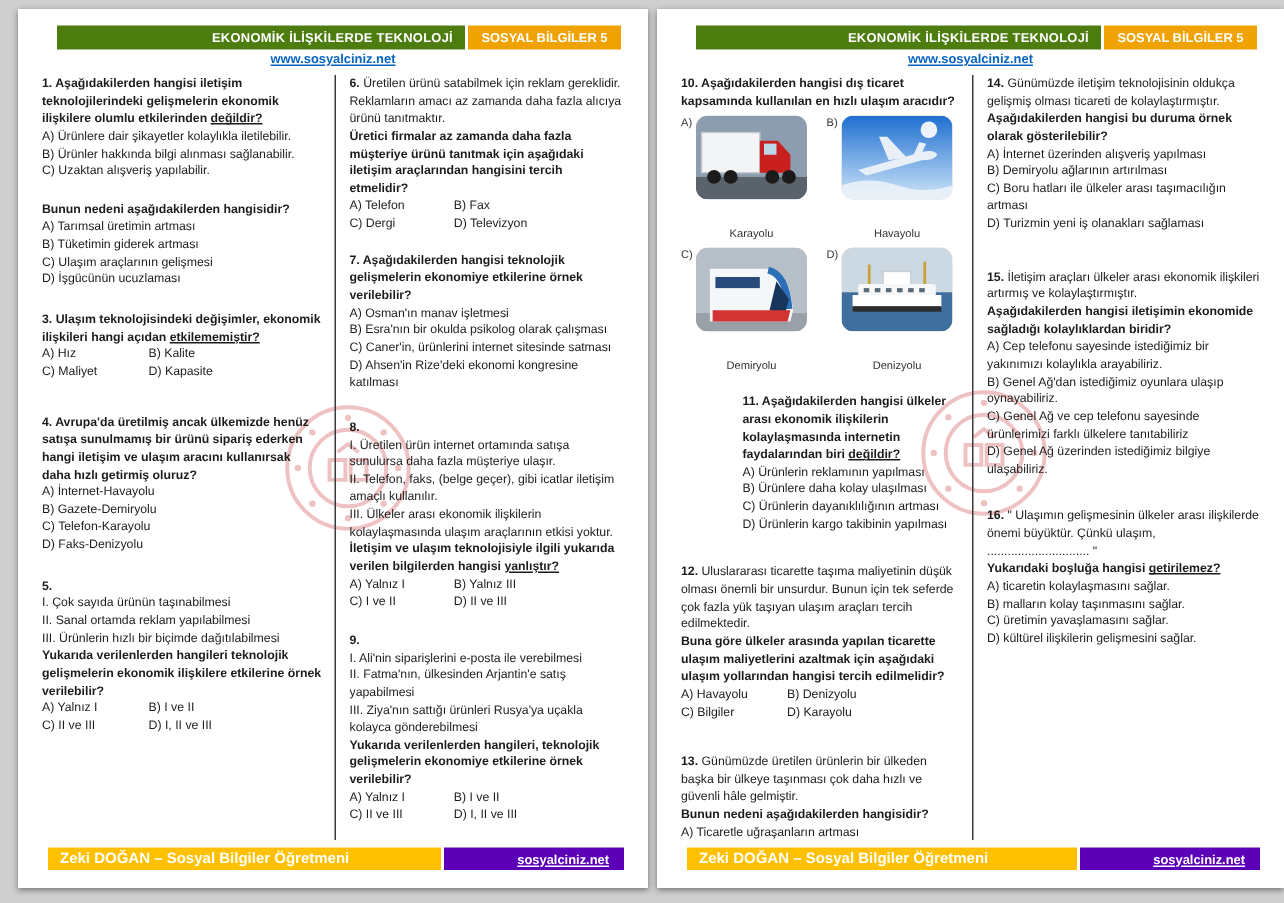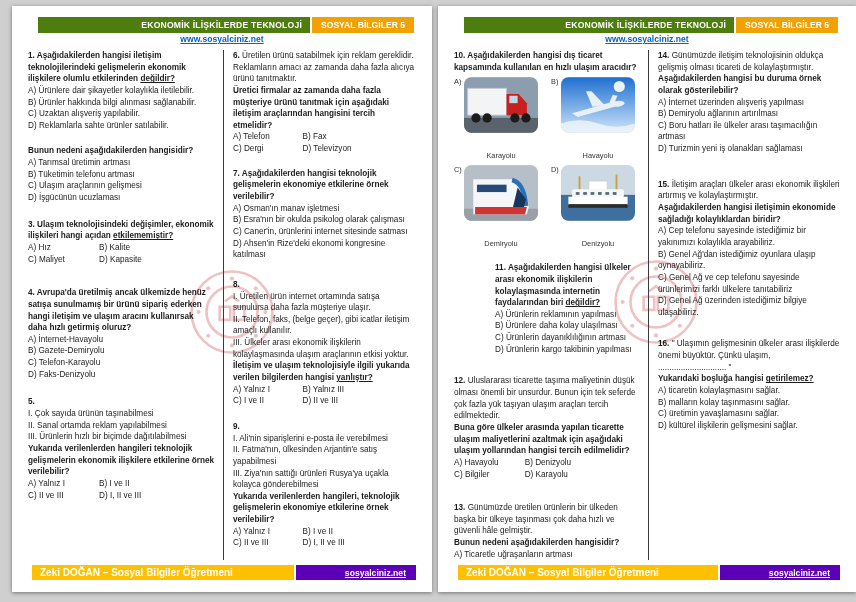--- a/index.html
+++ b/index.html
@@ -68,28 +68,27 @@
     </div>
     <div class="plink"><a href="#">www.sosyalciniz.net</a></div>
     <div class="cols">
       <div class="col">
           <div class="q" style="margin-bottom: 14px;">
             <p class="qp"><span class="b">1. Aşağıdakilerden hangisi iletişim teknolojilerindeki gelişmelerin ekonomik ilişkilere olumlu etkilerinden </span><span class="b u">değildir?</span></p>
             <div class="opts">
               <div>A) Ürünlere dair şikayetler kolaylıkla iletilebilir.</div>
               <div>B) Ürünler hakkında bilgi alınması sağlanabilir.</div>
               <div>C) Uzaktan alışveriş yapılabilir.</div>
-              <div>D) Reklamlarla sahte ürünler satılabilir.</div>
             </div>
           </div>
           <div class="q" style="margin-bottom: 15px;">
             <p class="qp"><span class="b">Bunun nedeni aşağıdakilerden hangisidir?</span></p>
             <div class="opts">
               <div>A) Tarımsal üretimin artması</div>
-              <div>B) Tüketimin telefonu artması</div>
+              <div>B) Tüketimin giderek artması</div>
               <div>C) Ulaşım araçlarının gelişmesi</div>
               <div>D) İşgücünün ucuzlaması</div>
             </div>
           </div>
           <div class="q" style="margin-bottom: 22px;">
             <p class="qp"><span class="b">3. Ulaşım teknolojisindeki değişimler, ekonomik ilişkileri hangi açıdan </span><span class="b u">etkilememiştir?</span></p>
             <div class="opts g2">
               <div>A) Hız</div>
               <div>B) Kalite</div>
               <div>C) Maliyet</div>

